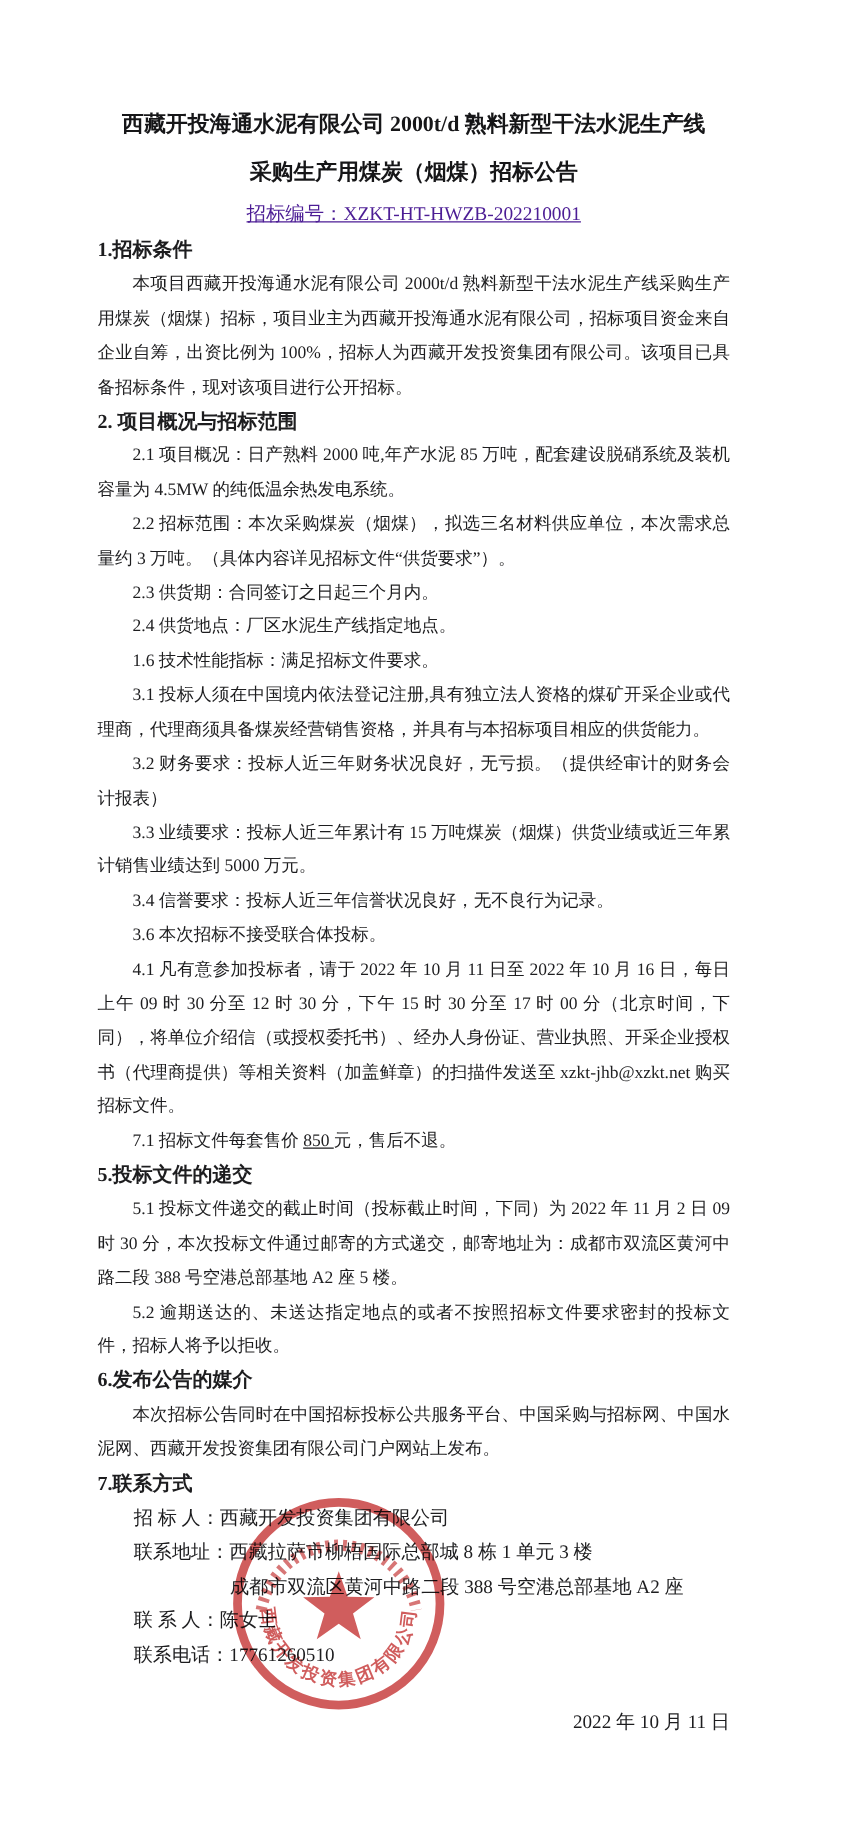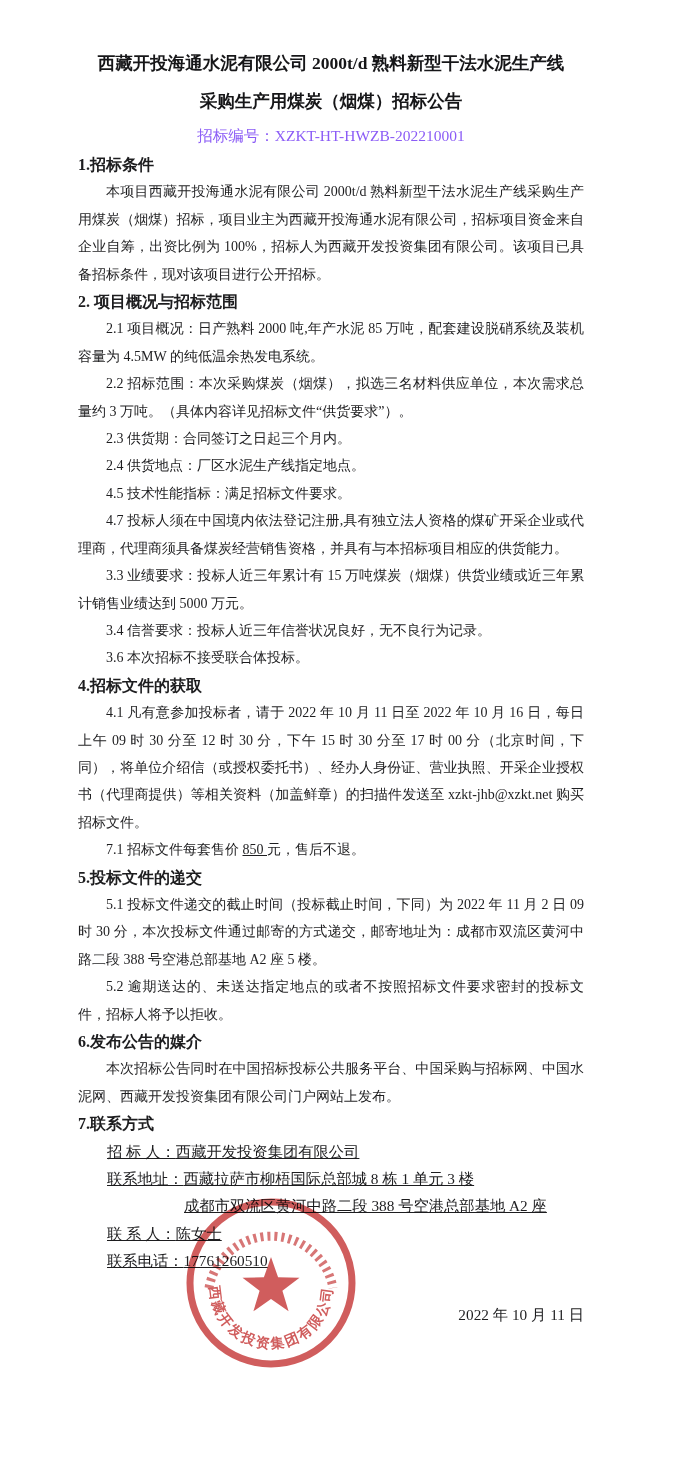--- a/index.html
+++ b/index.html
@@ -6,53 +6,53 @@
   html,body { background:#ffffff; }
   body {
     width:690px; height:1474px;
     font-family:"Liberation Serif","DejaVu Serif",serif;
     color:#1d1d1f;
     position:relative;
     overflow:hidden;
   }
   .page {
     position:absolute; inset:0;
-    padding:44px 106px 40px 78px;
+    padding:80px 106px 40px 78px;
   }
   .doc-title {
     text-align:center;
     font-weight:bold;
     font-size:17.5px;
     line-height:38px;
     color:#161618;
   }
   .tender-no {
     text-align:center;
     font-size:15.5px;
     line-height:31px;
-    color:#8b5cf6;
+    color:#4c1d95;
+    text-decoration:underline;
   }
   .sec-heading {
     font-size:16px;
     font-weight:bold;
     line-height:27.4px;
     text-align:left;
   }
   .para {
     font-size:14px;
     line-height:27.4px;
     text-align:justify;
     text-indent:2em;
     word-break:break-all;
   }
   .contact-row {
     font-size:15.3px;
     line-height:27.4px;
     padding-left:29px;
-    text-decoration:underline;
   }
   .contact-row.cont {
     padding-left:106px;
   }
   .u { text-decoration:underline; }
   .date-line {
     font-size:15.3px;
     line-height:27.4px;
     text-align:right;
     margin-top:26px;
@@ -83,28 +83,28 @@
   <div class="tender-no">招标编号：XZKT-HT-HWZB-202210001</div>
 
   <div class="sec-heading">1.招标条件</div>
   <p class="para">本项目西藏开投海通水泥有限公司 2000t/d 熟料新型干法水泥生产线采购生产用煤炭（烟煤）招标，项目业主为西藏开投海通水泥有限公司，招标项目资金来自企业自筹，出资比例为 100%，招标人为西藏开发投资集团有限公司。该项目已具备招标条件，现对该项目进行公开招标。</p>
 
   <div class="sec-heading">2. 项目概况与招标范围</div>
   <p class="para">2.1 项目概况：日产熟料 2000 吨,年产水泥 85 万吨，配套建设脱硝系统及装机容量为 4.5MW 的纯低温余热发电系统。</p>
   <p class="para">2.2 招标范围：本次采购煤炭（烟煤），拟选三名材料供应单位，本次需求总量约 3 万吨。（具体内容详见招标文件“供货要求”）。</p>
   <p class="para">2.3 供货期：合同签订之日起三个月内。</p>
   <p class="para">2.4 供货地点：厂区水泥生产线指定地点。</p>
-  <p class="para">4.5 技术性能指标：满足招标文件要求。</p>
+  <p class="para">1.6 技术性能指标：满足招标文件要求。</p>
 
-  <p class="para">4.7 投标人须在中国境内依法登记注册,具有独立法人资格的煤矿开采企业或代理商，代理商须具备煤炭经营销售资格，并具有与本招标项目相应的供货能力。</p>
+  <p class="para">3.1 投标人须在中国境内依法登记注册,具有独立法人资格的煤矿开采企业或代理商，代理商须具备煤炭经营销售资格，并具有与本招标项目相应的供货能力。</p>
+  <p class="para">3.2 财务要求：投标人近三年财务状况良好，无亏损。（提供经审计的财务会计报表）</p>
   <p class="para">3.3 业绩要求：投标人近三年累计有 15 万吨煤炭（烟煤）供货业绩或近三年累计销售业绩达到 5000 万元。</p>
   <p class="para">3.4 信誉要求：投标人近三年信誉状况良好，无不良行为记录。</p>
   <p class="para">3.6 本次招标不接受联合体投标。</p>
 
-  <div class="sec-heading">4.招标文件的获取</div>
   <p class="para">4.1 凡有意参加投标者，请于 2022 年 10 月 11 日至 2022 年 10 月 16 日，每日上午 09 时 30 分至 12 时 30 分，下午 15 时 30 分至 17 时 00 分（北京时间，下同），将单位介绍信（或授权委托书）、经办人身份证、营业执照、开采企业授权书（代理商提供）等相关资料（加盖鲜章）的扫描件发送至 xzkt-jhb@xzkt.net 购买招标文件。</p>
   <p class="para"><span>7.1 招标文件每套售价 </span><span class="u">850 </span><span>元，售后不退。</span></p>
 
   <div class="sec-heading">5.投标文件的递交</div>
   <p class="para">5.1 投标文件递交的截止时间（投标截止时间，下同）为 2022 年 11 月 2 日 09 时 30 分，本次投标文件通过邮寄的方式递交，邮寄地址为：成都市双流区黄河中路二段 388 号空港总部基地 A2 座 5 楼。</p>
   <p class="para">5.2 逾期送达的、未送达指定地点的或者不按照招标文件要求密封的投标文件，招标人将予以拒收。</p>
 
   <div class="sec-heading">6.发布公告的媒介</div>
   <p class="para">本次招标公告同时在中国招标投标公共服务平台、中国采购与招标网、中国水泥网、西藏开发投资集团有限公司门户网站上发布。</p>
 

